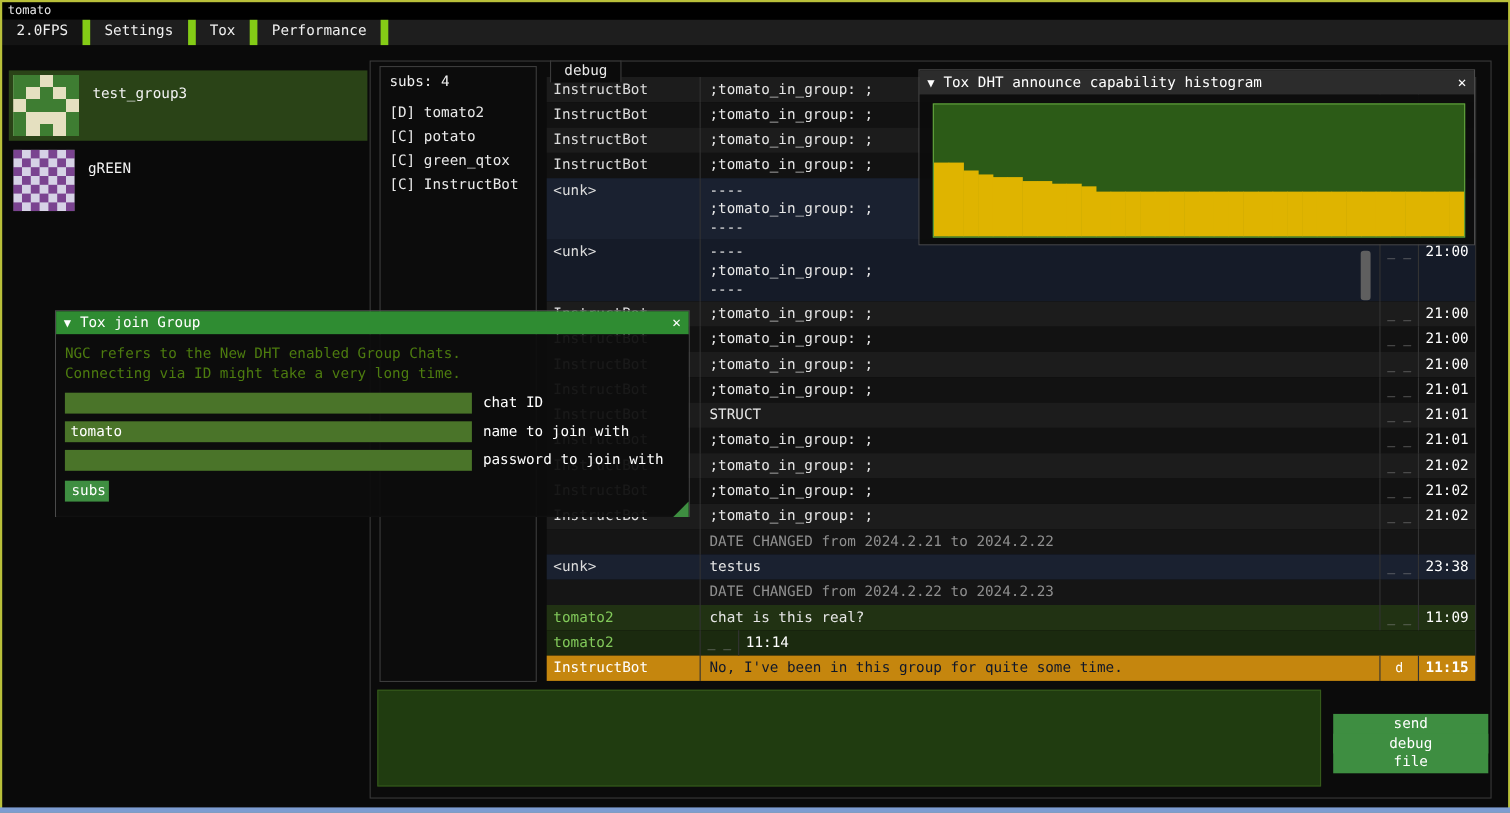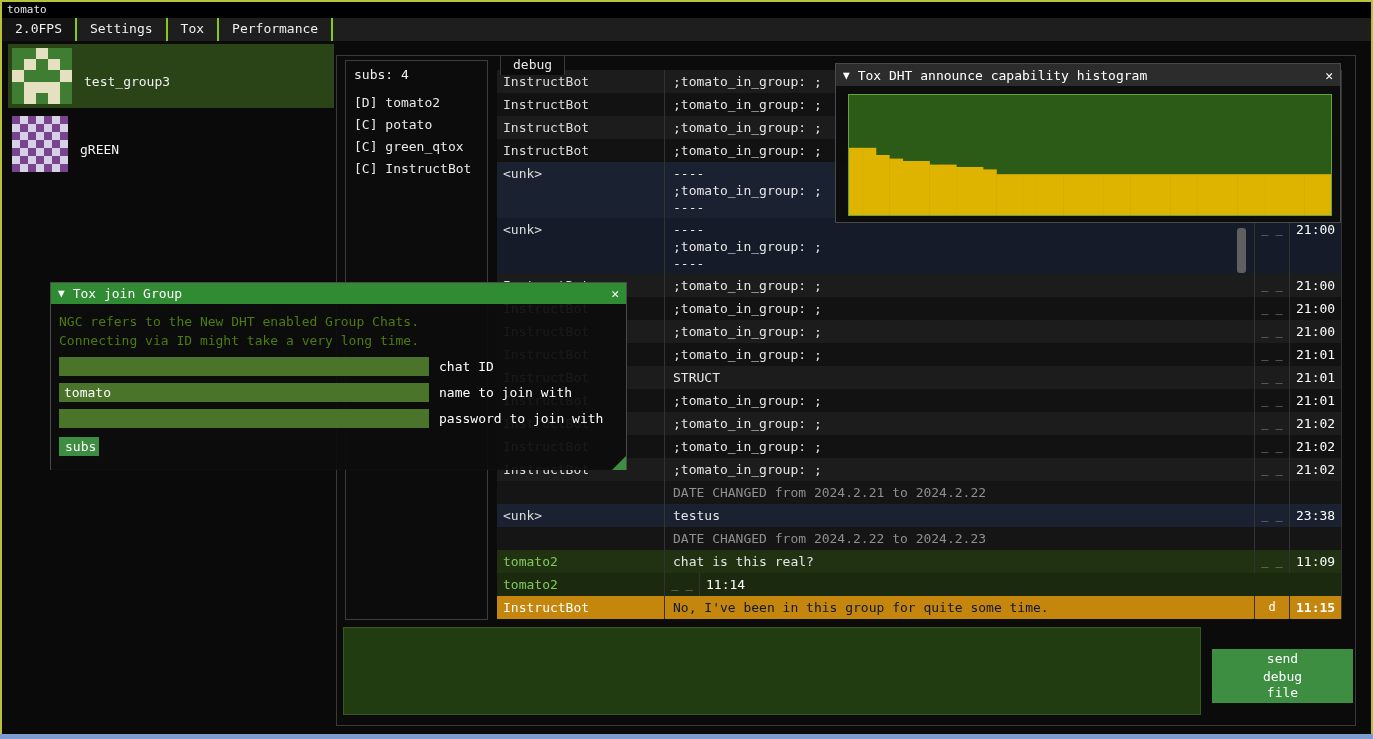--- a/index.html
+++ b/index.html
@@ -4,25 +4,25 @@
 <style>
   html,body{margin:0;padding:0;background:#000;}
   .stage{position:relative;width:1373px;height:739px;overflow:hidden;background:#0a0a0a;
          font-family:"DejaVu Sans Mono","Liberation Mono",monospace;font-size:13px;color:#e6e6e6;}
   .frame{position:absolute;inset:0;border:2px solid #b9c03a;pointer-events:none;z-index:60;}
   .bottom-strip{position:absolute;left:0;right:0;bottom:0;height:5px;background:#7d9cd1;z-index:61;}
 
   .titlebar{position:absolute;left:2px;top:2px;right:2px;height:16px;background:#000;
             font-size:11px;line-height:16px;padding-left:5px;color:#e8e8e8;}
   .menubar{position:absolute;left:2px;top:18px;right:2px;height:23px;background:#1e1e1e;display:flex;align-items:stretch;}
-  .menu-item{padding:3px 13px;color:#efefef;border-right:2px solid #84cc16;cursor:default;}
+  .menu-item{padding:3px 13px;color:#efefef;border-right:7px solid #84cc16;cursor:default;}
   .menu-fps{background:#141414;}
 
   
-  .group-row{position:absolute;left:8px;width:326px;height:64px;display:flex;align-items:center;padding:4px;box-sizing:border-box;}
+  .group-row{position:absolute;left:8px;width:326px;height:64px;display:flex;align-items:flex-start;padding:4px;box-sizing:border-box;margin-top:20px;}
   .group-row.sel{background:#2a4317;}
   .group-avatar{flex:none;}
   .group-label{margin:10px 0 0 12px;color:#f2f2f2;}
 
   
   .subs-panel{position:absolute;left:345px;top:60px;width:143px;height:560px;background:#0c0c0c;
               border:1px solid #3c3c3c;box-sizing:border-box;}
   .subs-header{padding:6px 8px 10px 8px;color:#efefef;}
   .sub-item{padding:1px 8px;height:20px;line-height:19px;color:#e9e9e9;white-space:pre;}
 
@@ -33,21 +33,21 @@
              border:1px solid #3a3a3a;border-bottom:none;color:#e9e9e9;z-index:2;}
 
   
   .chat-table{position:absolute;left:497px;top:70px;width:845px;border-right:1px solid #333;box-sizing:border-box;}
   .crow{display:flex;align-items:stretch;min-height:23px;}
   .t-bot{background:#1c1c1c;} .t-bot.alt{background:#121212;}
   .t-unk{background:#1a2130;} .t-unk.alt{background:#151b28;}
   .t-user{background:#213213;} .t-user.alt{background:#1b2a0f;}
   .t-date{background:#151515;} .t-date.alt{background:#151515;}
   .t-highlight{background:#c5860e;}
-  .crow-name{width:168px;flex:none;padding:3px 0 0 6px;border-right:1px solid #333;color:#dddddd;box-sizing:border-box;line-height:17px;}
+  .crow-name{width:140px;flex:none;padding:3px 0 0 6px;border-right:1px solid #333;color:#dddddd;box-sizing:border-box;line-height:17px;}
   .t-user .crow-name{color:#82c95a;}
   .t-highlight .crow-name{color:#ffffff;}
   .crow-msg{flex:1;padding:3px 0 2px 8px;border-right:1px solid #333;color:#e6e6e6;line-height:17px;box-sizing:border-box;overflow:hidden;white-space:pre;}
   .t-date .crow-msg{color:#8f8f8f;}
   .t-highlight .crow-msg{color:#0f172a;}
   .crow-marker{width:35px;flex:none;padding-top:3px;text-align:center;color:#8a8a8a;font-size:12px;border-right:1px solid #333;box-sizing:border-box;line-height:17px;}
   .t-highlight .crow-marker{color:#ffffff;}
   .crow-time{width:51px;flex:none;padding:3px 0 0 6px;color:#ffffff;box-sizing:border-box;line-height:17px;}
   .t-highlight .crow-time{font-weight:bold;}
   .chat-scroll-thumb{position:absolute;left:1237px;top:228px;width:9px;height:45px;background:#5f5f5f;border-radius:3px;z-index:3;}

